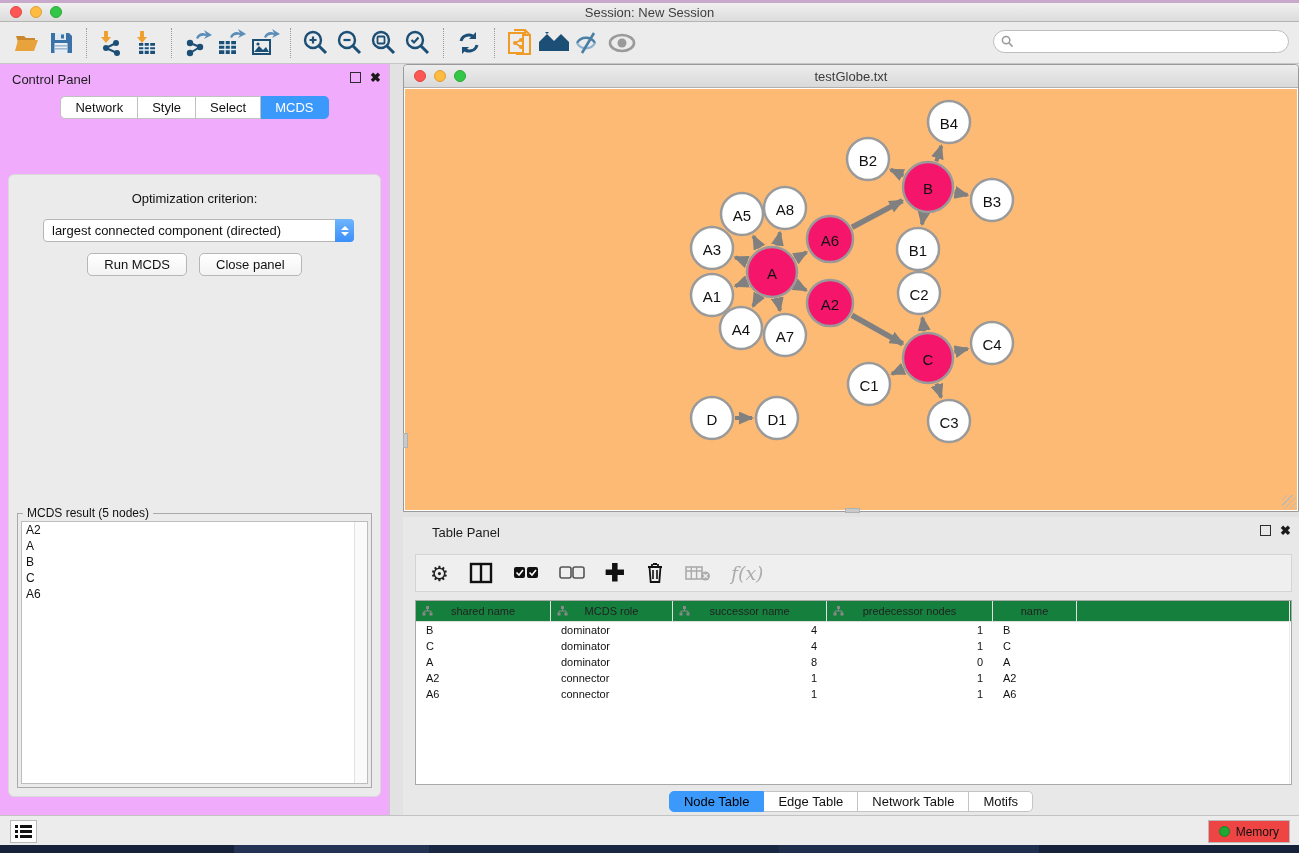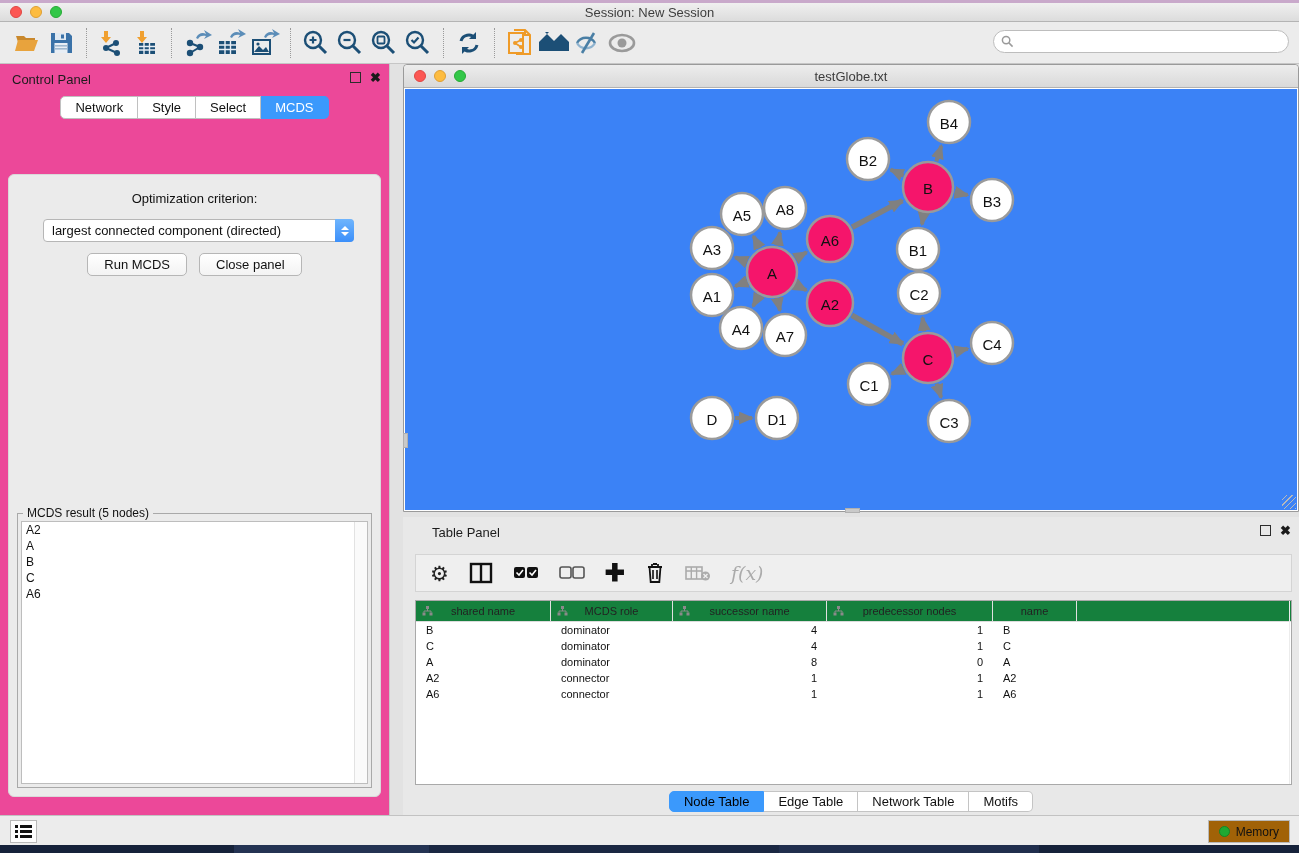--- a/index.html
+++ b/index.html
@@ -27,21 +27,21 @@
   .tb-btn { width:34px; height:34px; display:flex; align-items:center; justify-content:center; cursor:default; }
   .tb-sep { width:1px; height:30px; border-left:1px dotted #9a9a9a; margin:0 8px; }
   .search-wrap { position:absolute; right:10px; top:8px; width:296px; height:23px; background:#fff;
     border:1px solid #bdbdbd; border-radius:12px; display:flex; align-items:center; padding-left:7px; }
   .search-wrap input { border:none; outline:none; flex:1; font-size:12px; background:transparent; margin-left:4px; font-family:"Liberation Sans",sans-serif; }
 
   
   .main-bg { position:absolute; left:0; top:64px; width:100%; height:751px; background:#e2e2e2; }
 
   
-  .control-panel { position:absolute; left:0; top:64px; width:390px; height:751px; background:#ec4899;
+  .control-panel { position:absolute; left:0; top:64px; width:390px; height:751px; background:#f0abfc;
     border-right:1px solid #c9c9c9; }
   .panel-header { position:relative; height:30px; display:flex; align-items:center; }
   .panel-header .ph-title { margin-left:12px; font-size:13px; color:#1c1c1c; }
   .panel-ctrls { position:absolute; right:8px; top:8px; display:flex; gap:9px; align-items:center; }
   .float-box { width:11px; height:11px; border:1.5px solid #2c2c2c; background:transparent; }
   .close-x { font-size:13px; font-weight:bold; color:#1a1a1a; line-height:11px; }
 
   .tabs-row { display:flex; justify-content:center; margin-top:2px; position:relative; z-index:3; }
   .tab { font-size:13px; padding:3px 14px; background:#fff; border:1px solid #c0c0c0; border-left:none; color:#111; cursor:default; }
   .tab:first-child { border-left:1px solid #c0c0c0; border-radius:5px 0 0 5px; }
@@ -67,21 +67,21 @@
   .mcds-list { position:absolute; inset:7px 3px 3px 3px; background:#fff; border:1px solid #bdbdbd; overflow:hidden; }
   .mcds-scroll { position:absolute; right:0; top:0; bottom:0; width:13px; background:#fafafa; border-left:1px solid #e2e2e2; }
   .mcds-item { font-size:12px; color:#111; padding:1px 0 1px 4px; line-height:14px; }
 
   
   .net-window { position:absolute; left:403px; top:64px; right:0; height:448px; background:#fff;
     border:1px solid #9a9a9a; border-radius:4px 4px 0 0; }
   .net-titlebar { height:23px; background:linear-gradient(#ededed,#d9d9d9); border-bottom:1px solid #b1b1b1;
     border-radius:4px 4px 0 0; position:relative; display:flex; align-items:center; }
   .net-title { position:absolute; left:0; right:0; text-align:center; font-size:13px; color:#3c3c3c; }
-  .net-canvas { position:absolute; left:1px; right:1px; top:24px; bottom:1px; background:#3b82f6; overflow:hidden; }
+  .net-canvas { position:absolute; left:1px; right:1px; top:24px; bottom:1px; background:#fdba74; overflow:hidden; }
   .resize-grip { position:absolute; right:2px; bottom:2px; width:14px; height:14px;
     background:repeating-linear-gradient(135deg, transparent 0 3px, #b9b9b9 3px 4px); }
   .grip-left { position:absolute; left:-1px; top:368px; width:5px; height:15px; background:#c9c9c9; border:1px solid #b0b0b0; }
   .grip-bottom { position:absolute; left:441px; bottom:-2px; width:15px; height:5px; background:#c9c9c9; border:1px solid #b0b0b0; }
   .graph-label { font-size:15px; fill:#111; text-anchor:middle; dominant-baseline:central; font-family:"Liberation Sans",sans-serif; }
 
   
   .table-panel { position:absolute; left:403px; top:517px; right:0; bottom:38px; background:#e8e8e8; }
   .tp-header { position:relative; height:30px; display:flex; align-items:center; }
   .tp-title { margin-left:29px; font-size:13px; color:#1c1c1c; }
@@ -105,21 +105,21 @@
 
   .tp-tabs { position:absolute; left:0; right:0; bottom:3px; display:flex; justify-content:center; }
   .tp-tab { font-size:13px; padding:2px 14px; background:#fff; border:1px solid #c4c4c4; border-left:none; color:#111; }
   .tp-tab:first-child { border-left:1px solid #c4c4c4; border-radius:5px 0 0 5px; }
   .tp-tab:last-child { border-radius:0 5px 5px 0; }
   .tp-tab.selected { background:#3b99fc; border-color:#3b99fc; color:#000000; }
 
   
   .statusbar { position:absolute; left:0; bottom:8px; width:100%; height:30px; background:#ececec; border-top:1px solid #c2c2c2; }
   .list-btn { position:absolute; left:10px; top:4px; width:27px; height:23px; background:#fdfdfd; border:1px solid #b9b9b9; display:flex; align-items:center; justify-content:center; }
-  .memory-btn { position:absolute; right:9px; top:4px; height:23px; background:#a16207; border:1px solid #b9b9b9;
+  .memory-btn { position:absolute; right:9px; top:4px; height:23px; background:#ef4444; border:1px solid #b9b9b9;
     display:flex; align-items:center; gap:6px; padding:0 10px; font-size:12px; color:#111; }
   .mem-dot { width:11px; height:11px; border-radius:50%; background:#1ea832; border:1px solid #158526; }
   .desktop-bottom { position:absolute; left:0; bottom:0; width:100%; height:8px; background:#1a2742;
     background-image:linear-gradient(90deg,#16223a 0 18%, #243353 18% 33%, #1a2742 33% 60%, #202e4d 60% 80%, #16223a 80%); }
 </style>
 </head>
 <body>
 
 <div class="screen">
   <div class="desktop-edge"></div>

